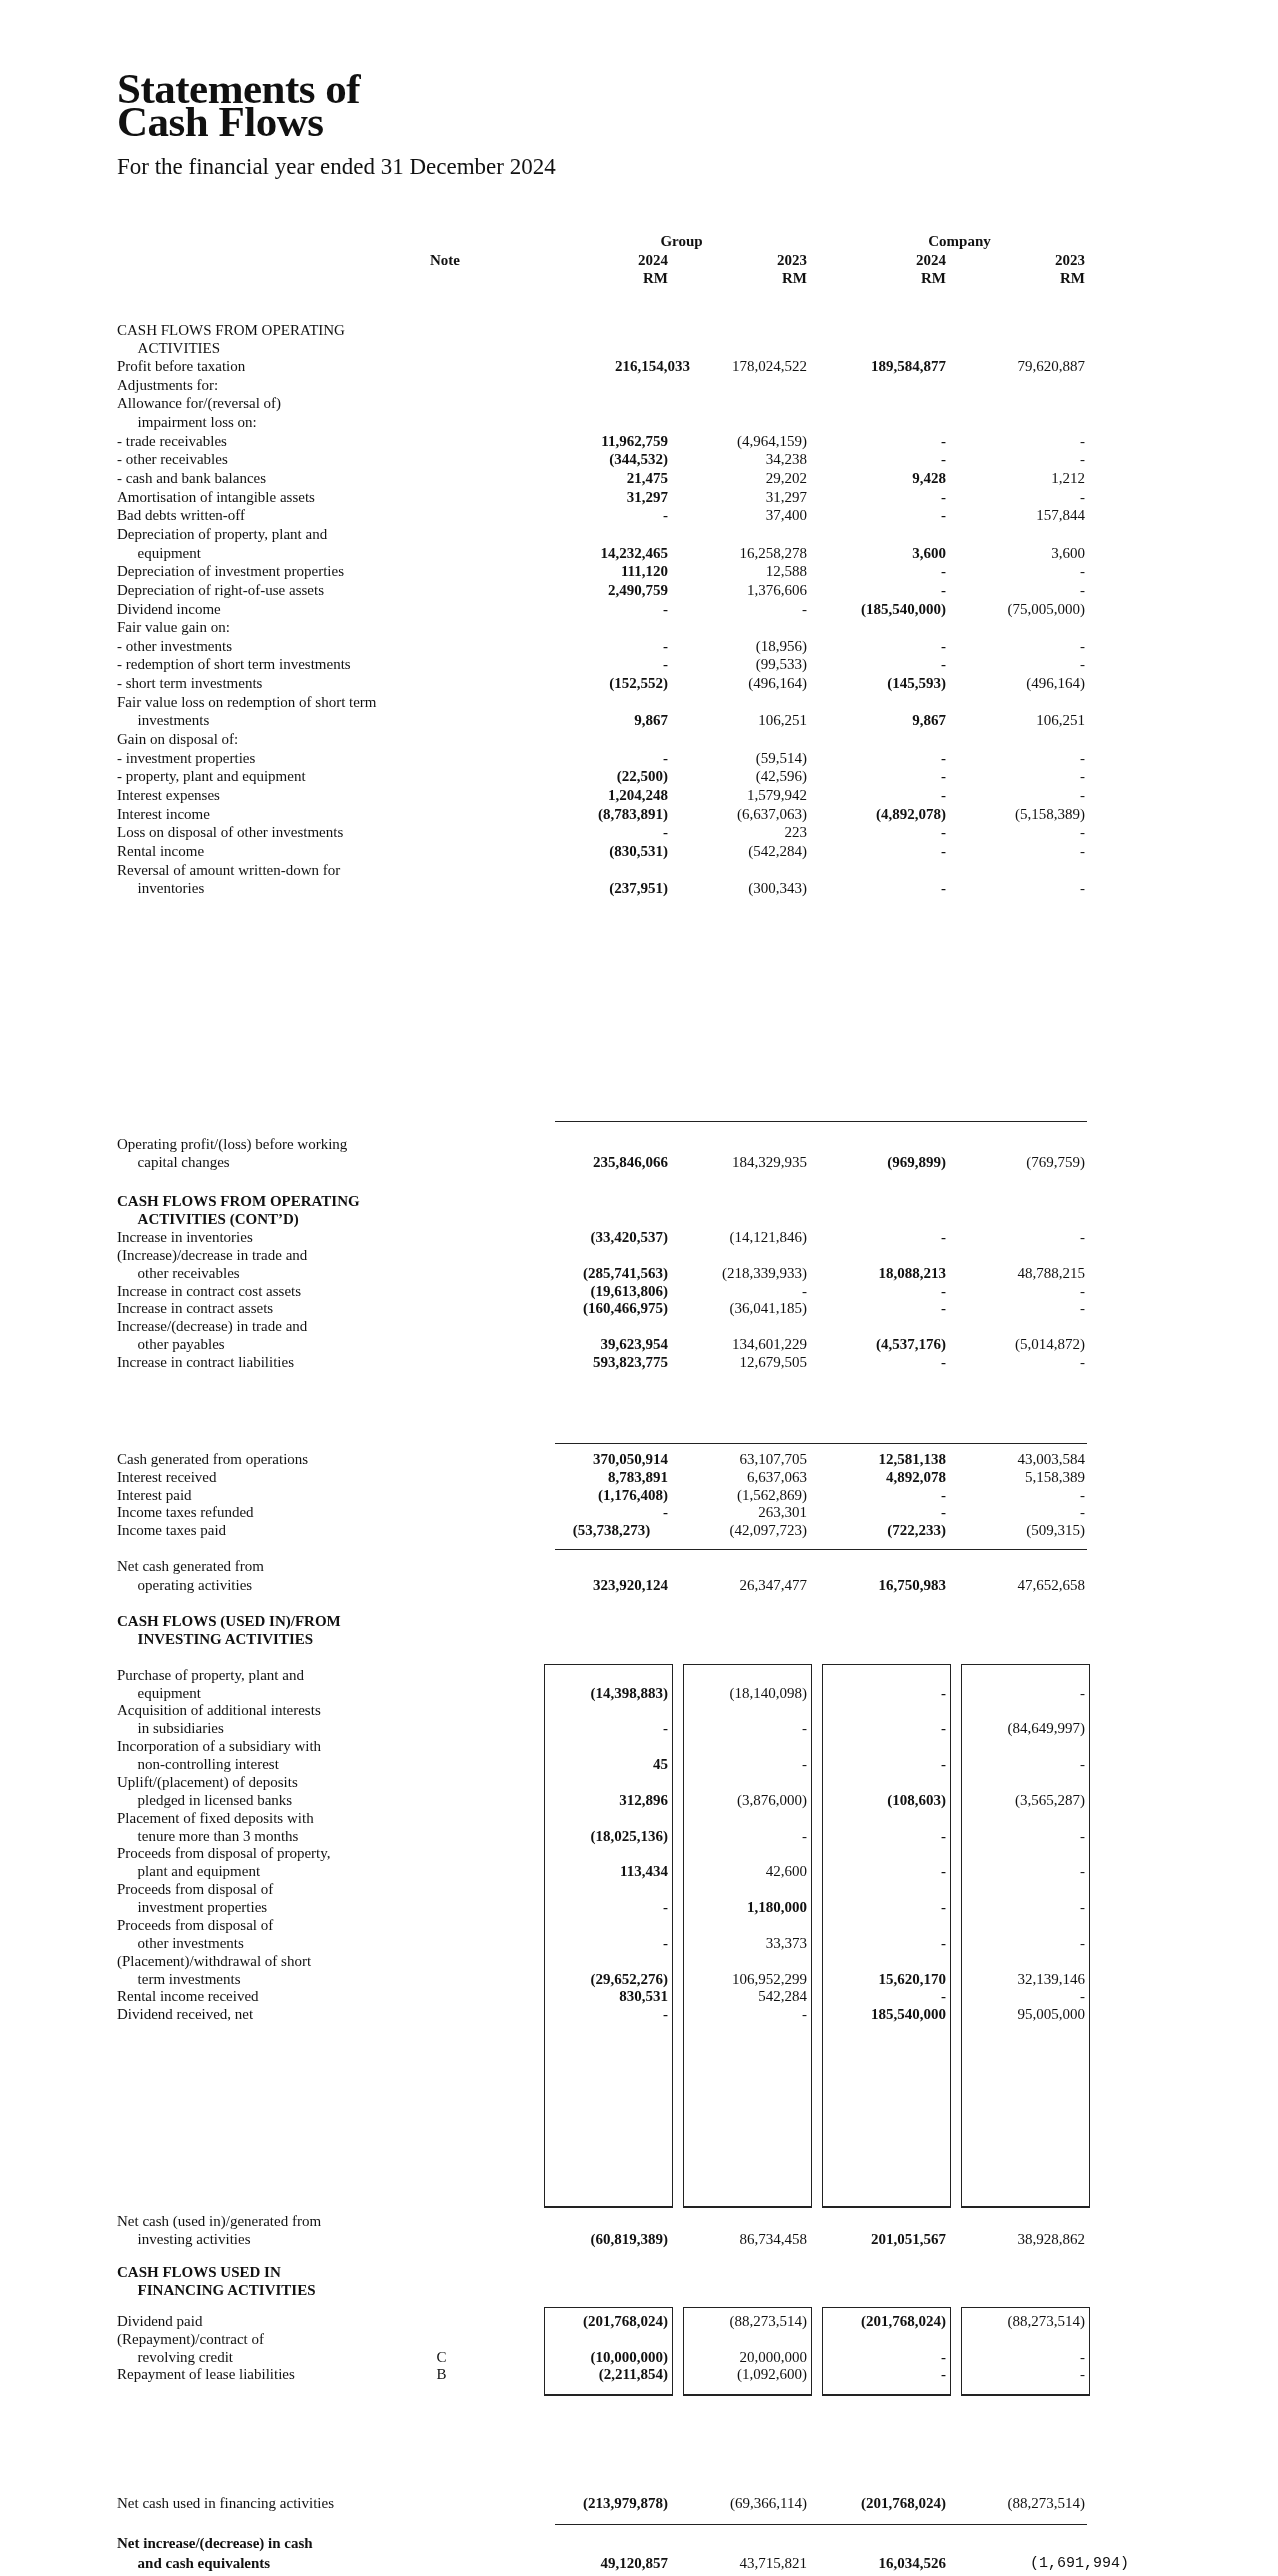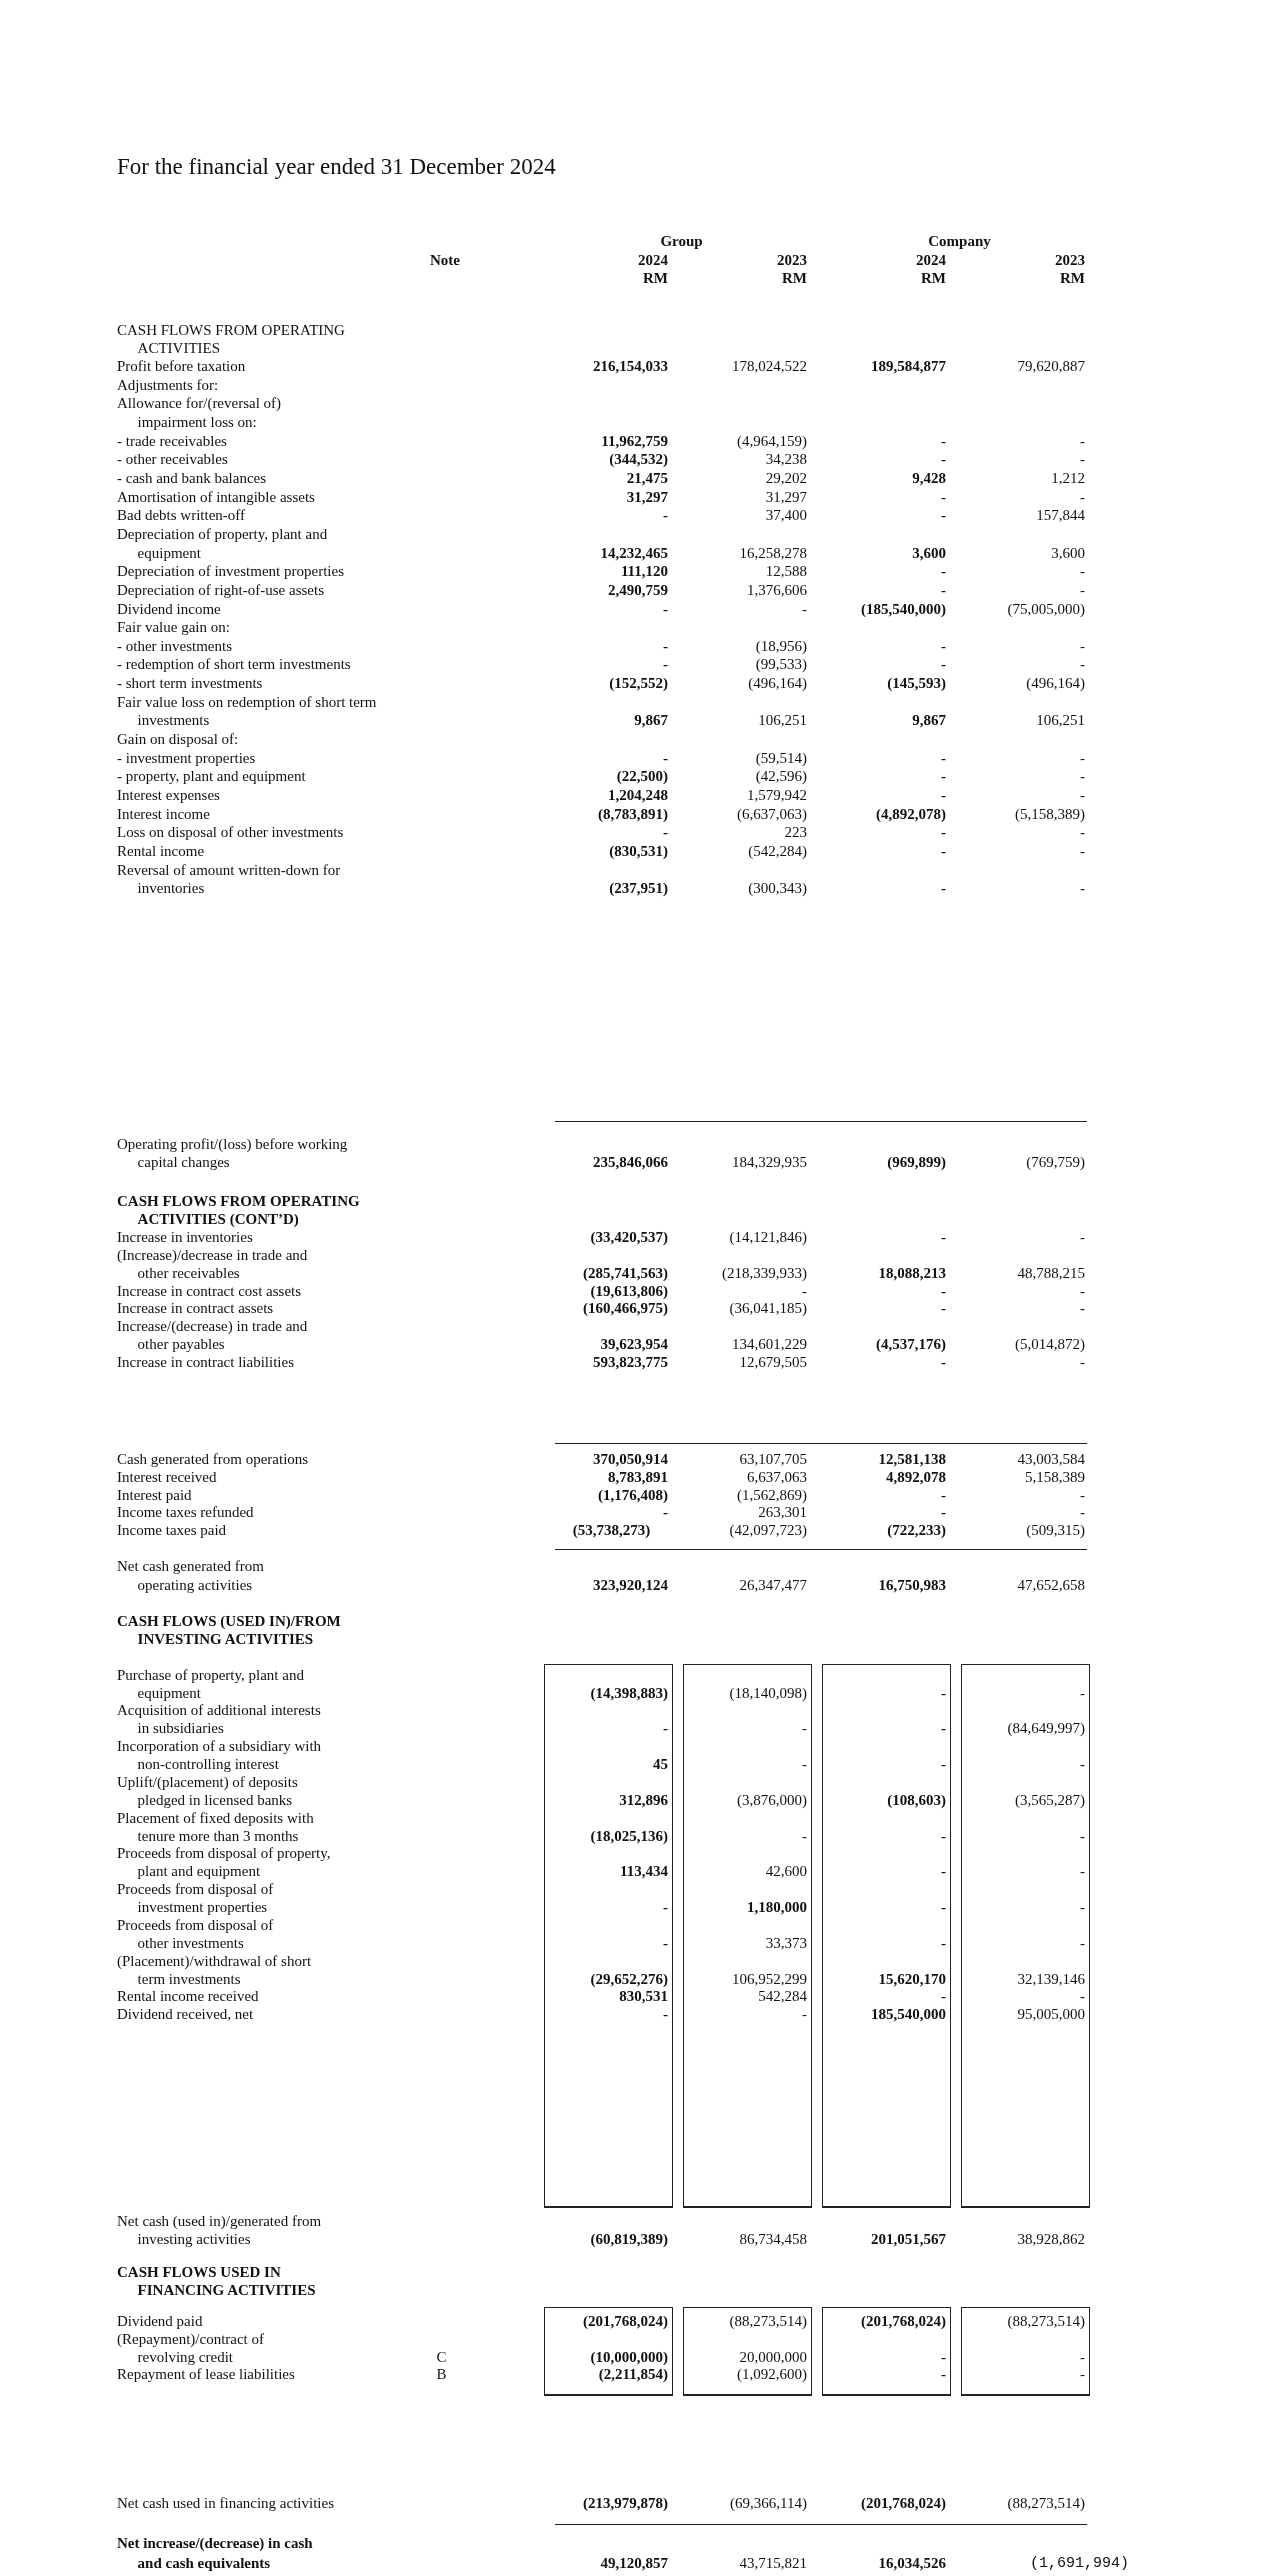--- a/index.html
+++ b/index.html
@@ -30,20 +30,24 @@
   .hline { position: absolute; height: 0; border-top: 1.5px solid #222; }
   .boxcol { position: absolute; border: 1px solid #222; border-top: 1.5px solid #222; border-bottom: 2.1px solid #222; }
   .sec-h { position: absolute; left: 117px; font-size: 16.5px; font-weight: bold; }
   .colhead { position: absolute; font-size: 15px; font-weight: bold; text-align: right; width: 113px; line-height: 17.5px; }
   .grouphead { position: absolute; font-size: 15px; font-weight: bold; text-align: center; width: 155px; }
 </style>
 </head>
 <body>
 
 <div class="page">
+  <div class="title">
+    <div>Statements of</div>
+    <div>Cash Flows</div>
+  </div>
   <div class="subtitle">For the financial year ended 31 December 2024</div>
 
   <div id="stmt" class="stmt">
       <div class="grouphead" style="left: 487px; top: 233px;">Group</div>
       <div class="grouphead" style="left: 765px; top: 233px;">Company</div>
       <div class="colhead" style="width: 52px; left: 291px; top: 252px;">Note</div>
       <div class="colhead" style="left: 438px; top: 252px;">2024</div>
       <div class="colhead" style="left: 438px; top: 270px;">RM</div>
       <div class="colhead" style="left: 577px; top: 252px;">2023</div>
       <div class="colhead" style="left: 577px; top: 270px;">RM</div>
@@ -52,21 +56,21 @@
       <div class="colhead" style="left: 855px; top: 252px;">2023</div>
       <div class="colhead" style="left: 855px; top: 270px;">RM</div>
       <div class="row" style="top: 322px;">
         <span class="lbl">CASH FLOWS FROM OPERATING</span>
       </div>
       <div class="row" style="top: 340px;">
         <span class="lbl ind">ACTIVITIES</span>
       </div>
       <div class="row" style="top: 358px;">
         <span class="lbl">Profit before taxation</span>
-        <span class="v b" style="left: 438px;">216,154,033</span>
+        <span class="v b" style="left: 460px;">216,154,033</span>
         <span class="v" style="left: 577px;">178,024,522</span>
         <span class="v b" style="left: 716px;">189,584,877</span>
         <span class="v" style="left: 855px;">79,620,887</span>
       </div>
       <div class="row" style="top: 377px;">
         <span class="lbl">Adjustments for:</span>
       </div>
       <div class="row" style="top: 395px;">
         <span class="lbl">Allowance for/(reversal of)</span>
       </div>

